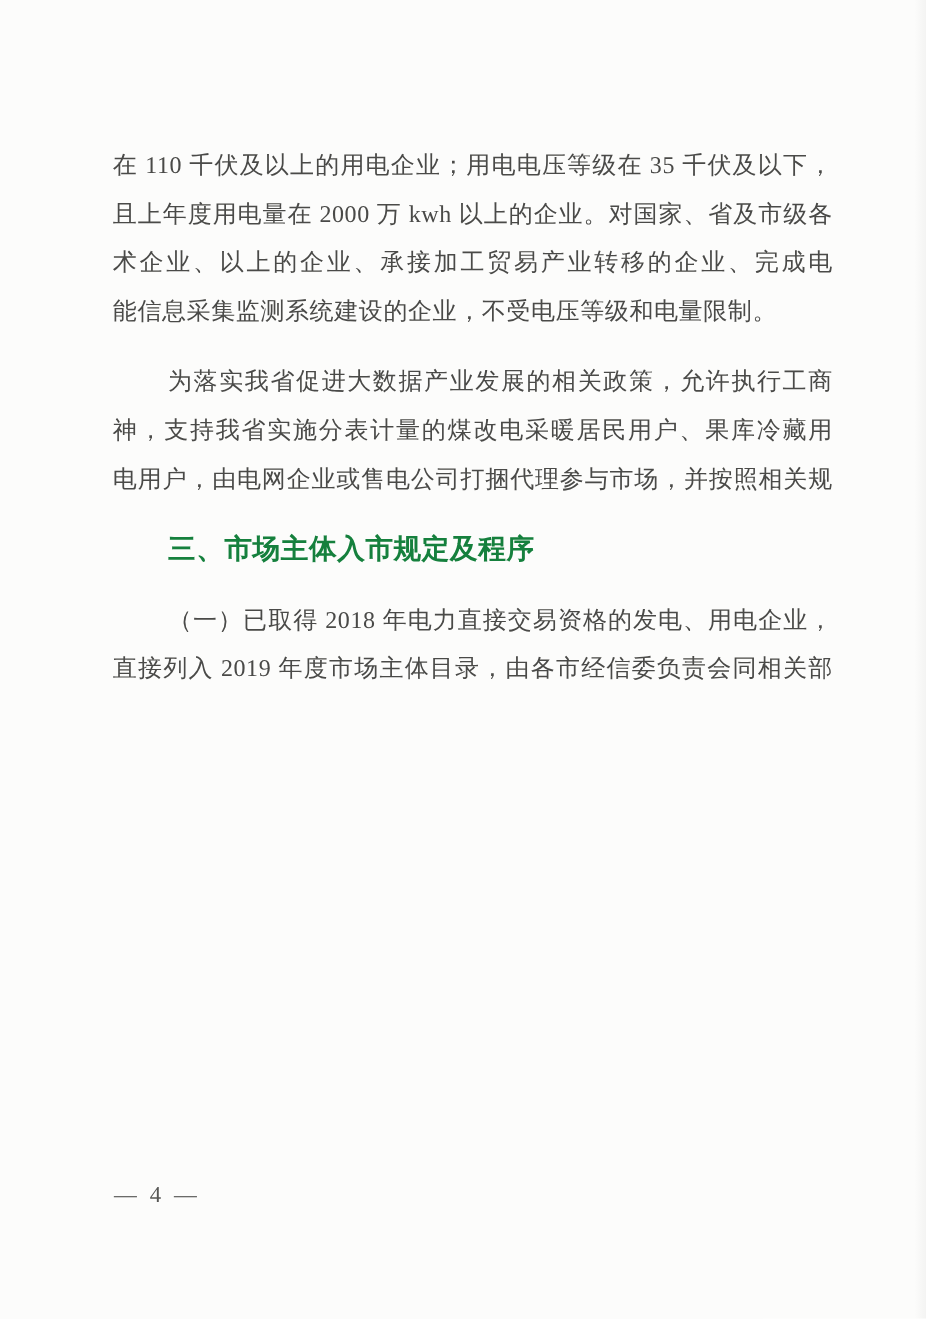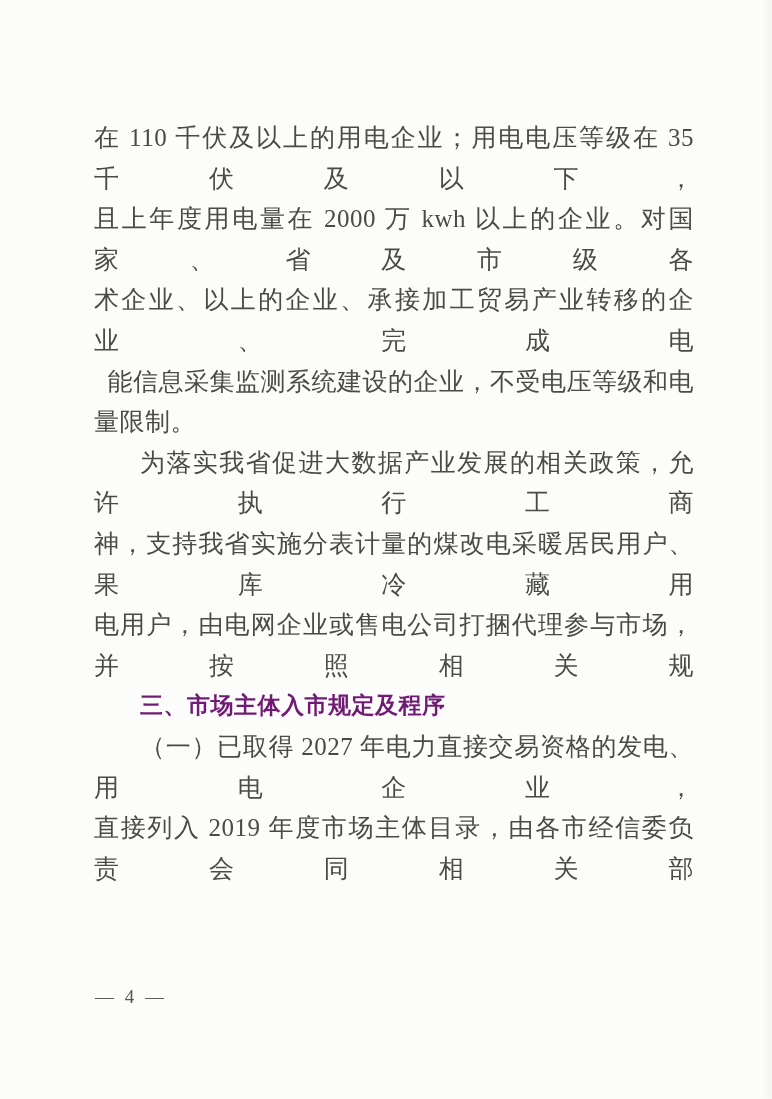--- a/index.html
+++ b/index.html
@@ -26,42 +26,43 @@
     pointer-events: none;
   }
   .text-block {
     position: absolute;
     left: 94px;
     top: 118px;
     width: 600px;
   }
   .line {
     margin: 0;
-    font-size: 25px;
+    font-size: 20px;
     line-height: 40.6px;
     letter-spacing: 0.5px;
     white-space: normal;
   }
   
   .j {
     text-align: justify;
     text-align-last: justify;
   }
   
   .end {
     text-align: right;
     text-align-last: left;
   }
   
   .ind {
     text-indent: 46px;
+    margin-top: 18px;
   }
   .heading {
     font-weight: bold;
-    color: #701a75;
+    color: #15803d;
     font-size: 23px;
   }
   .footer {
     position: absolute;
     left: 95px;
     top: 986px;
     font-size: 19px;
     letter-spacing: 3px;
     color: #565654;
   }
@@ -76,19 +77,19 @@
     <p class="line j">且上年度用电量在 2000 万 kwh 以上的企业。对国家、省及市级各</p>
     <p class="line j">术企业、以上的企业、承接加工贸易产业转移的企业、完成电</p>
     <p class="line end">能信息采集监测系统建设的企业，不受电压等级和电量限制。</p>
 
     <p class="line j ind">为落实我省促进大数据产业发展的相关政策，允许执行工商</p>
     <p class="line j">神，支持我省实施分表计量的煤改电采暖居民用户、果库冷藏用</p>
     <p class="line j">电用户，由电网企业或售电公司打捆代理参与市场，并按照相关规</p>
 
     <p class="line heading end ind">三、市场主体入市规定及程序</p>
 
-    <p class="line j ind">（一）已取得 2027 年电力直接交易资格的发电、用电企业，</p>
+    <p class="line j ind">（一）已取得 2018 年电力直接交易资格的发电、用电企业，</p>
     <p class="line j">直接列入 2019 年度市场主体目录，由各市经信委负责会同相关部</p>
 
   </div>
 
   <div class="footer">— 4 —</div>
 </div>
 
 </body></html>

